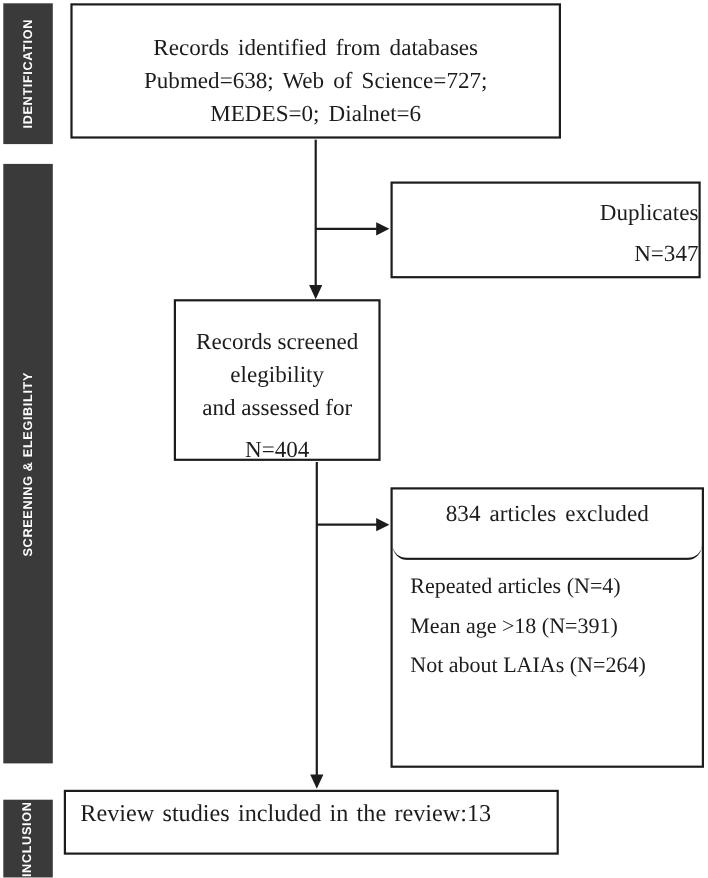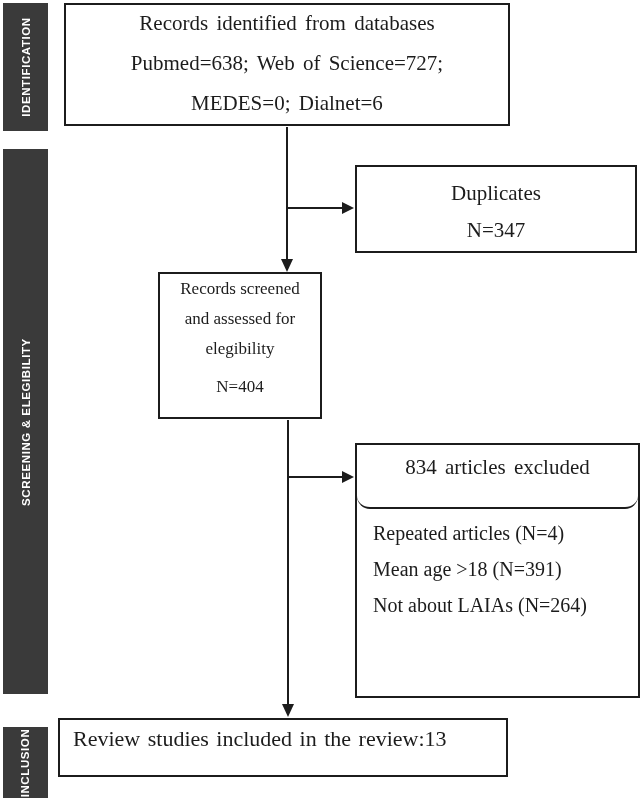--- a/index.html
+++ b/index.html
@@ -40,33 +40,33 @@
   
   .box{
     position:absolute;
     background:#fff;
     border:2px solid var(--border);
     box-sizing:border-box;
   }
   #box-identified{
     left:64px;top:3px;width:446px;height:123px;
     display:flex;flex-direction:column;justify-content:space-between;
-    padding:6px 4px 8px;
+    padding:26px 4px 8px;
     text-align:center;font-size:21px;word-spacing:3px;
   }
   #box-duplicates{
     left:355px;top:165px;width:282px;height:88px;
     text-align:center;font-size:21px;
     padding-top:8px;
   }
-  #box-duplicates .line{line-height:37px;}
+  #box-duplicates .line{line-height:37px;text-align:right;}
   #box-screened{
-    left:158px;top:272px;width:164px;height:147px;
-    text-align:center;font-size:17px;
-    padding-top:0;
+    left:158px;top:272px;width:188px;height:147px;
+    text-align:center;font-size:21px;
+    padding-top:21px;
   }
   #box-screened .tight{line-height:30px;}
   #box-screened .count{margin-top:8px;line-height:30px;}
   #box-excluded{
     left:355px;top:443px;width:285px;height:255px;
     font-size:20px;
   }
   .excl-header{
     height:64px;
     border-bottom:2px solid var(--border);
@@ -125,22 +125,22 @@
     <div>MEDES=0; Dialnet=6</div>
   </div>
 
   <div class="box" id="box-duplicates">
     <div class="line">Duplicates</div>
     <div class="line">N=347</div>
   </div>
 
   <div class="box" id="box-screened">
     <div class="tight">Records screened</div>
+    <div class="tight">elegibility</div>
     <div class="tight">and assessed for</div>
-    <div class="tight">elegibility</div>
     <div class="count">N=404</div>
   </div>
 
   <div class="box" id="box-excluded">
     <div class="excl-header">834 articles excluded</div>
     <div class="excl-list">
       <div class="excl-item">Repeated articles (N=4)</div>
       <div class="excl-item">Mean age &gt;18 (N=391)</div>
       <div class="excl-item">Not about LAIAs (N=264)</div>
     </div>

